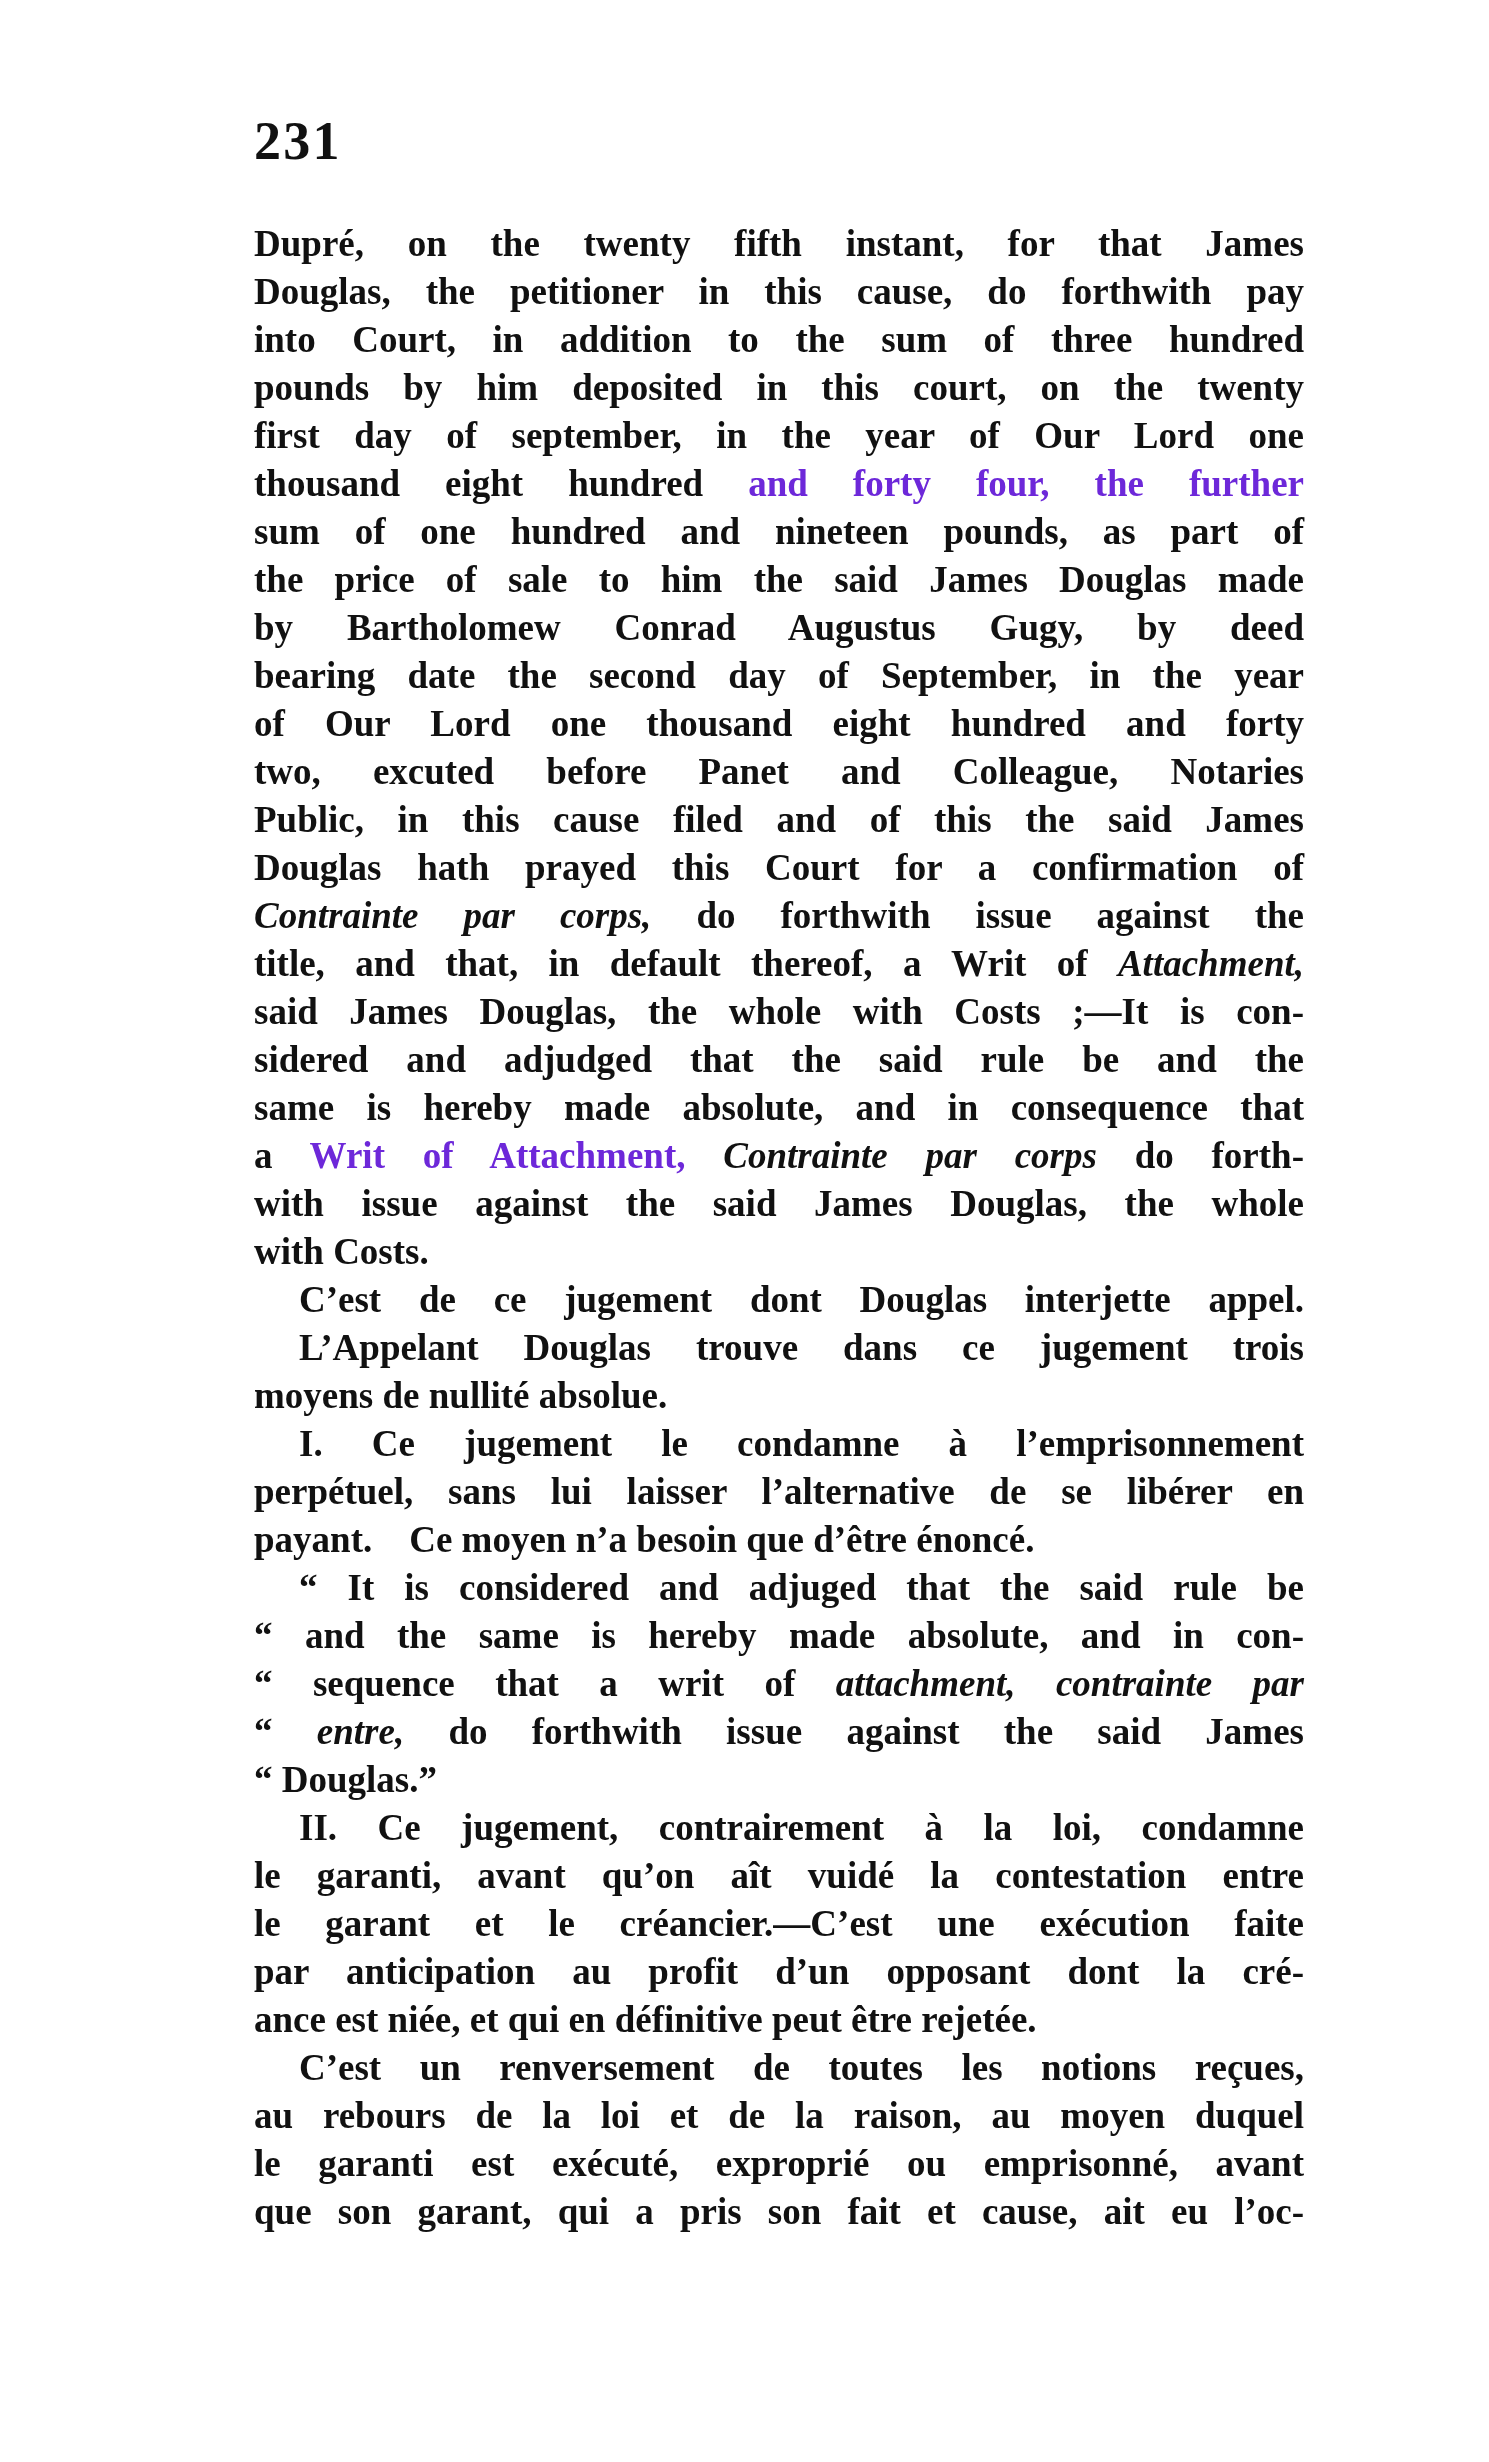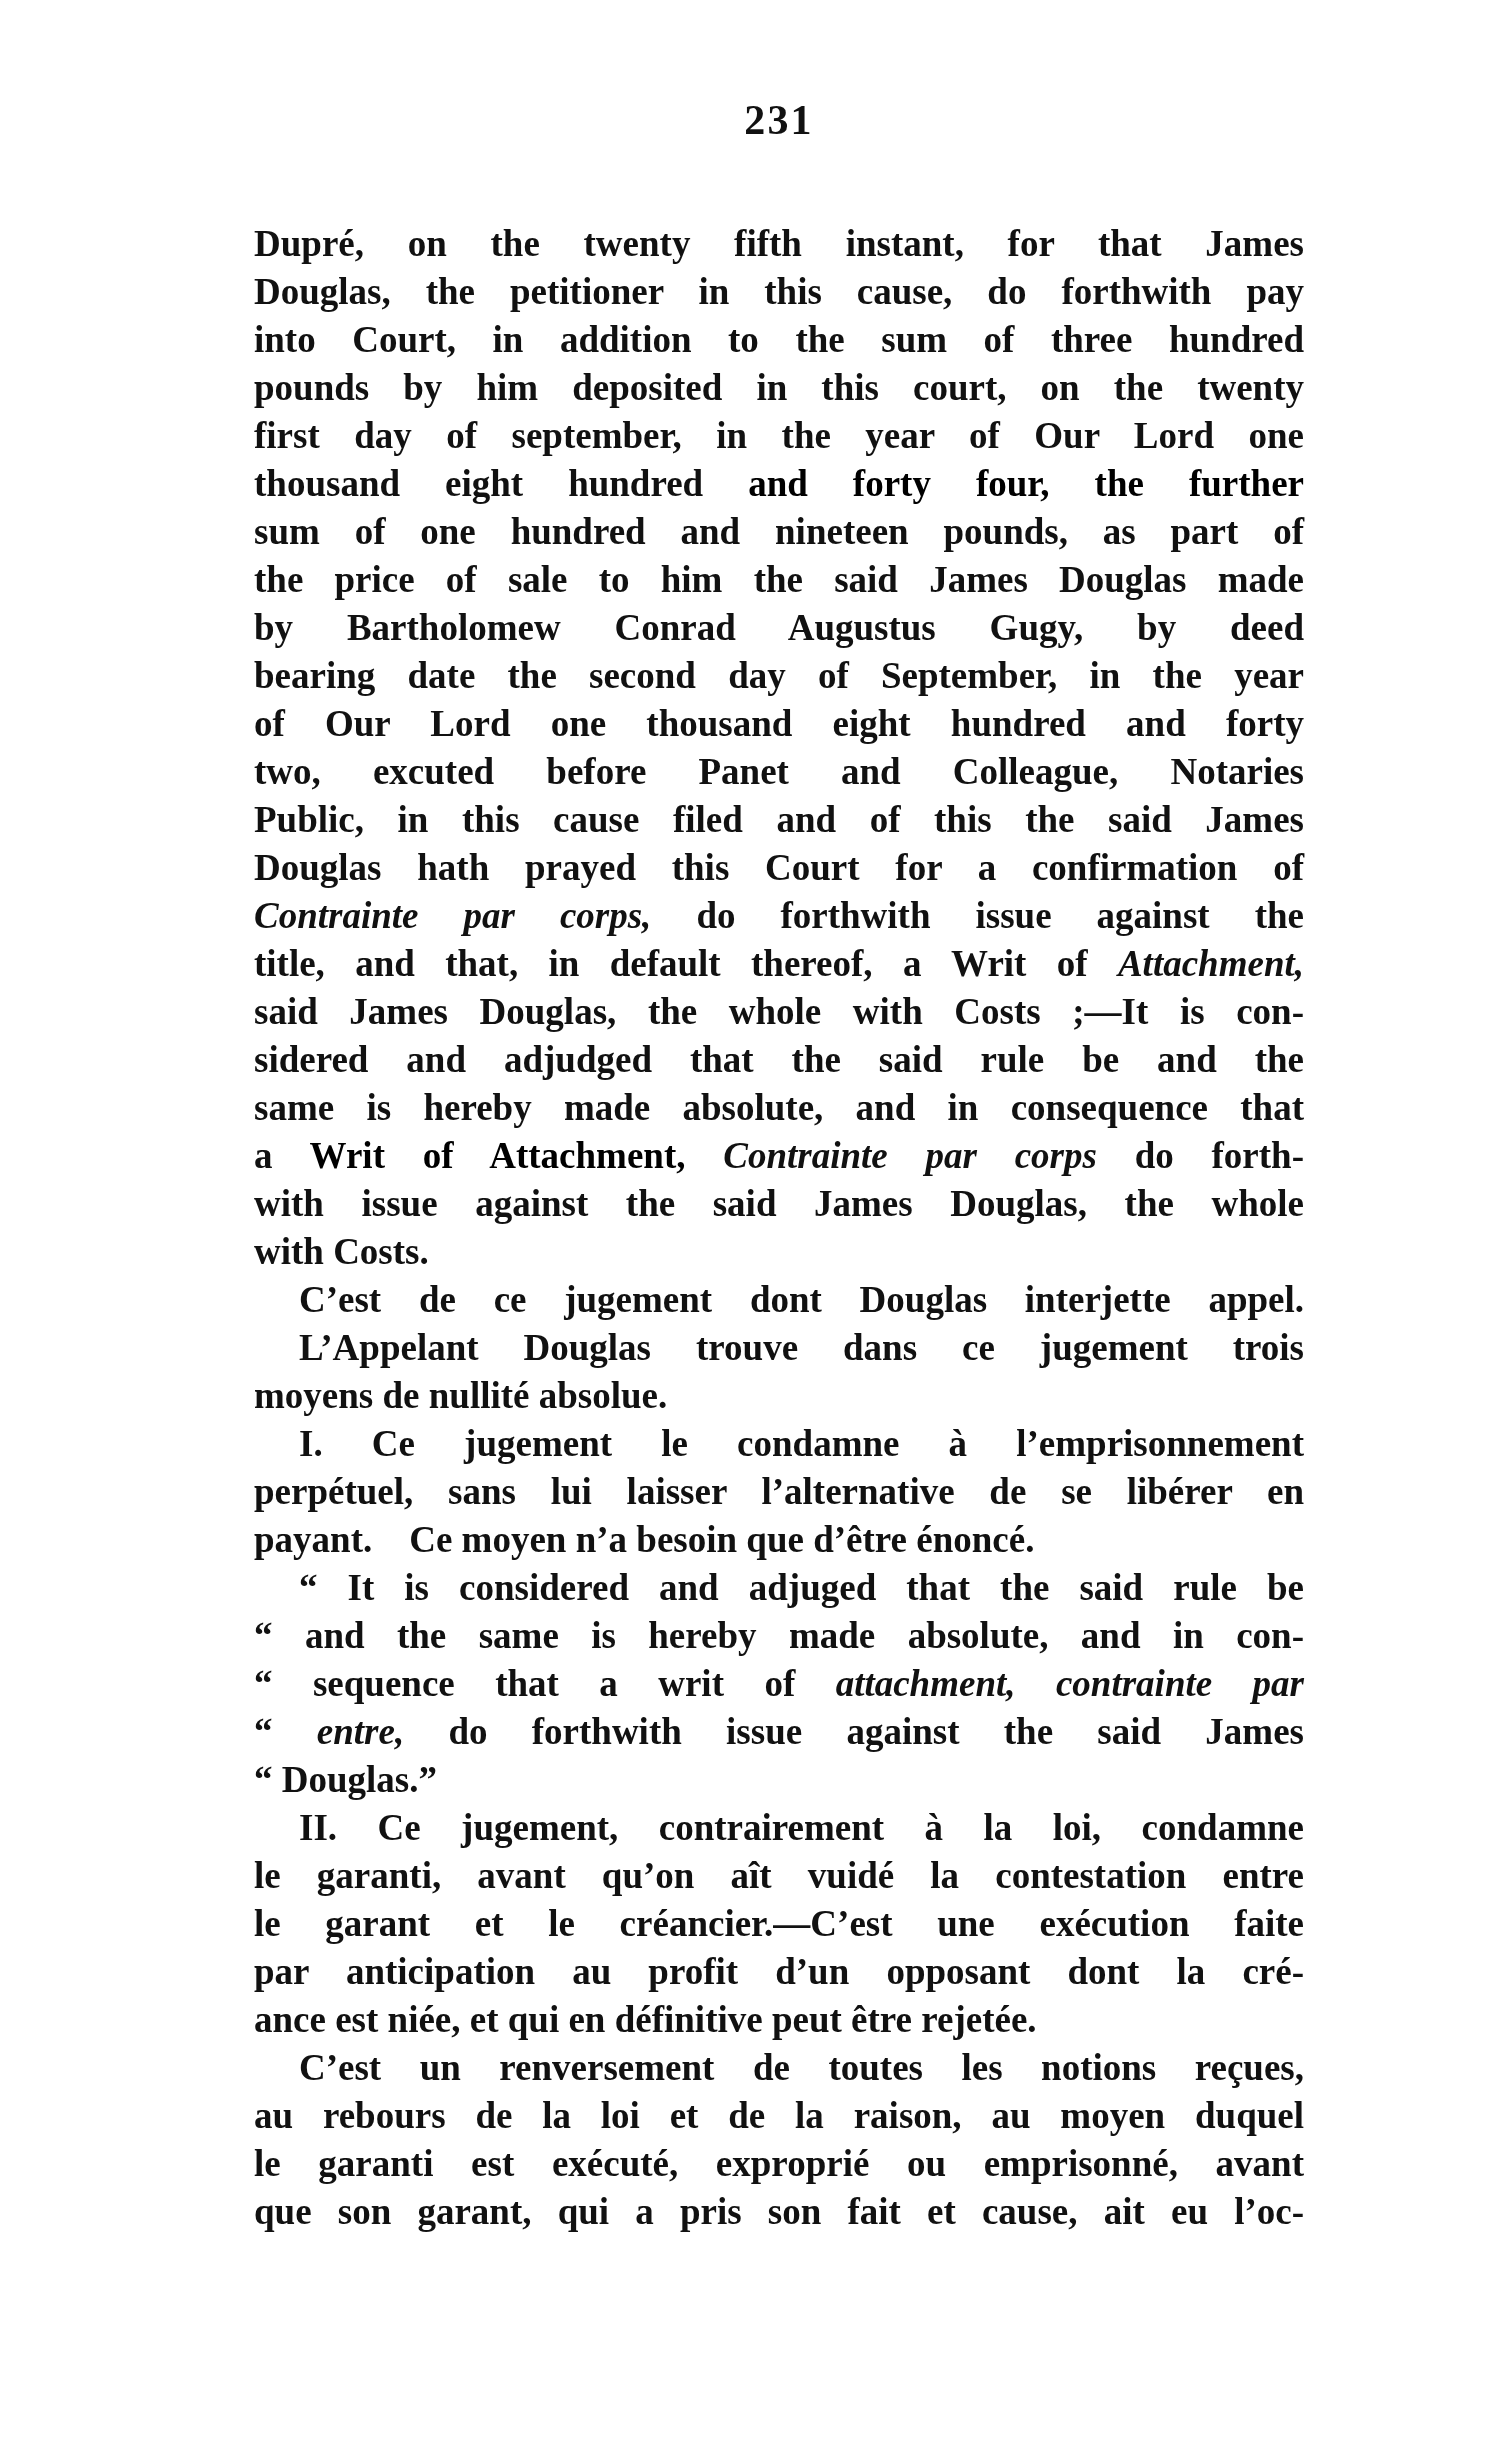--- a/index.html
+++ b/index.html
@@ -12,25 +12,24 @@
     width: 1489px;
     height: 2462px;
     background: #ffffff;
     overflow: hidden;
     font-family: "Liberation Serif", "DejaVu Serif", serif;
     font-weight: 700;
     color: #111111;
   }
   .pageno {
     position: absolute;
-    top: 97px;
+    top: 112px;
     left: 254px;
     width: 1050px;
-    text-align: center;
-    font-size: 42px;
+    font-size: 54px;
     line-height: 1.1;
     letter-spacing: 2.2px;
   }
   .text-block {
     position: absolute;
     left: 254px;
     top: 220px;
     width: 1050px;
     font-size: 37px;
   }
@@ -41,21 +40,21 @@
     text-align: left;
   }
   .line.just {
     text-align: justify;
     text-align-last: justify;
   }
   .line.ind {
     padding-left: 45px;
   }
   .it { font-style: italic; }
-  .fd { color: #000000; }
+  .fd { color: #6d28d9; }
 </style>
 </head>
 <body>
 
 <div class="page">
   <div class="pageno">231</div>
   <div class="text-block">
       <div class="line just"><span>Dupré, on the twenty fifth instant, for that James</span></div>
       <div class="line just"><span>Douglas, the petitioner in this cause, do forthwith pay</span></div>
       <div class="line just"><span>into Court, in addition to the sum of three hundred</span></div>

